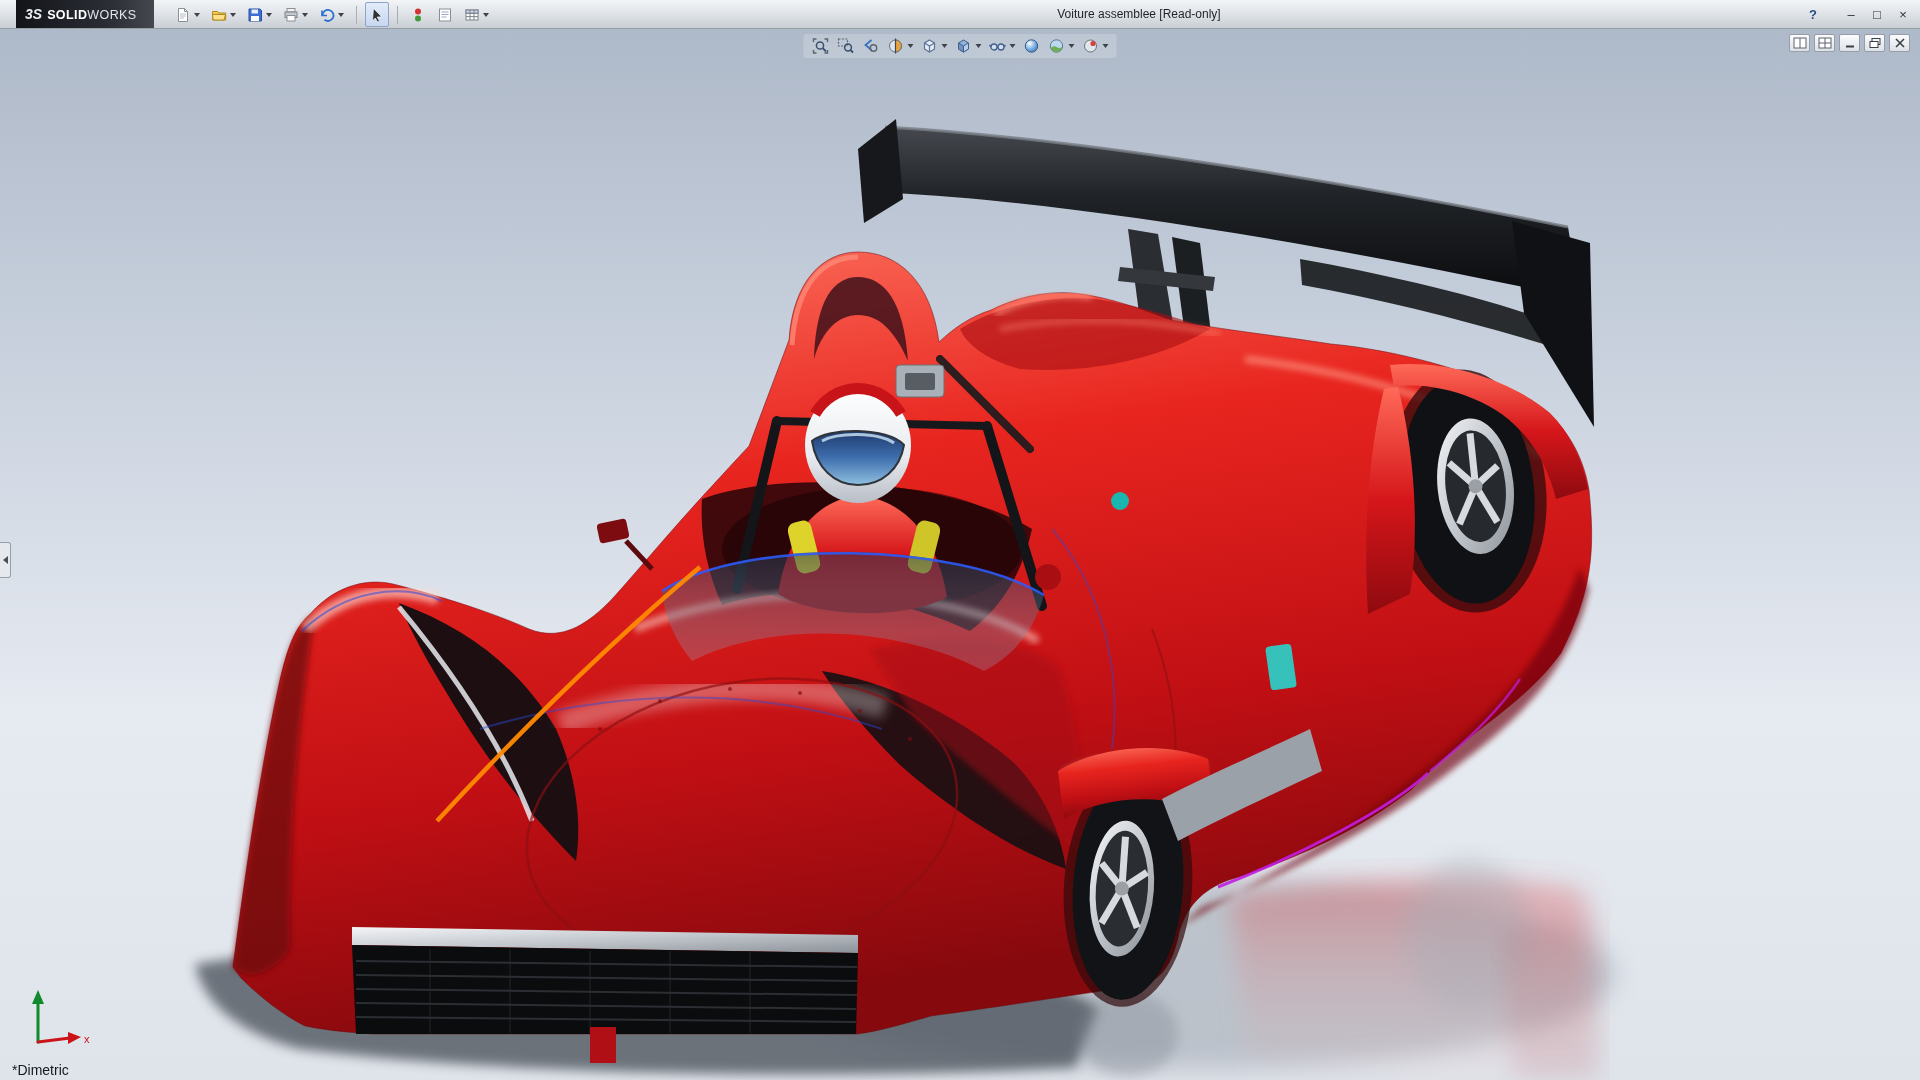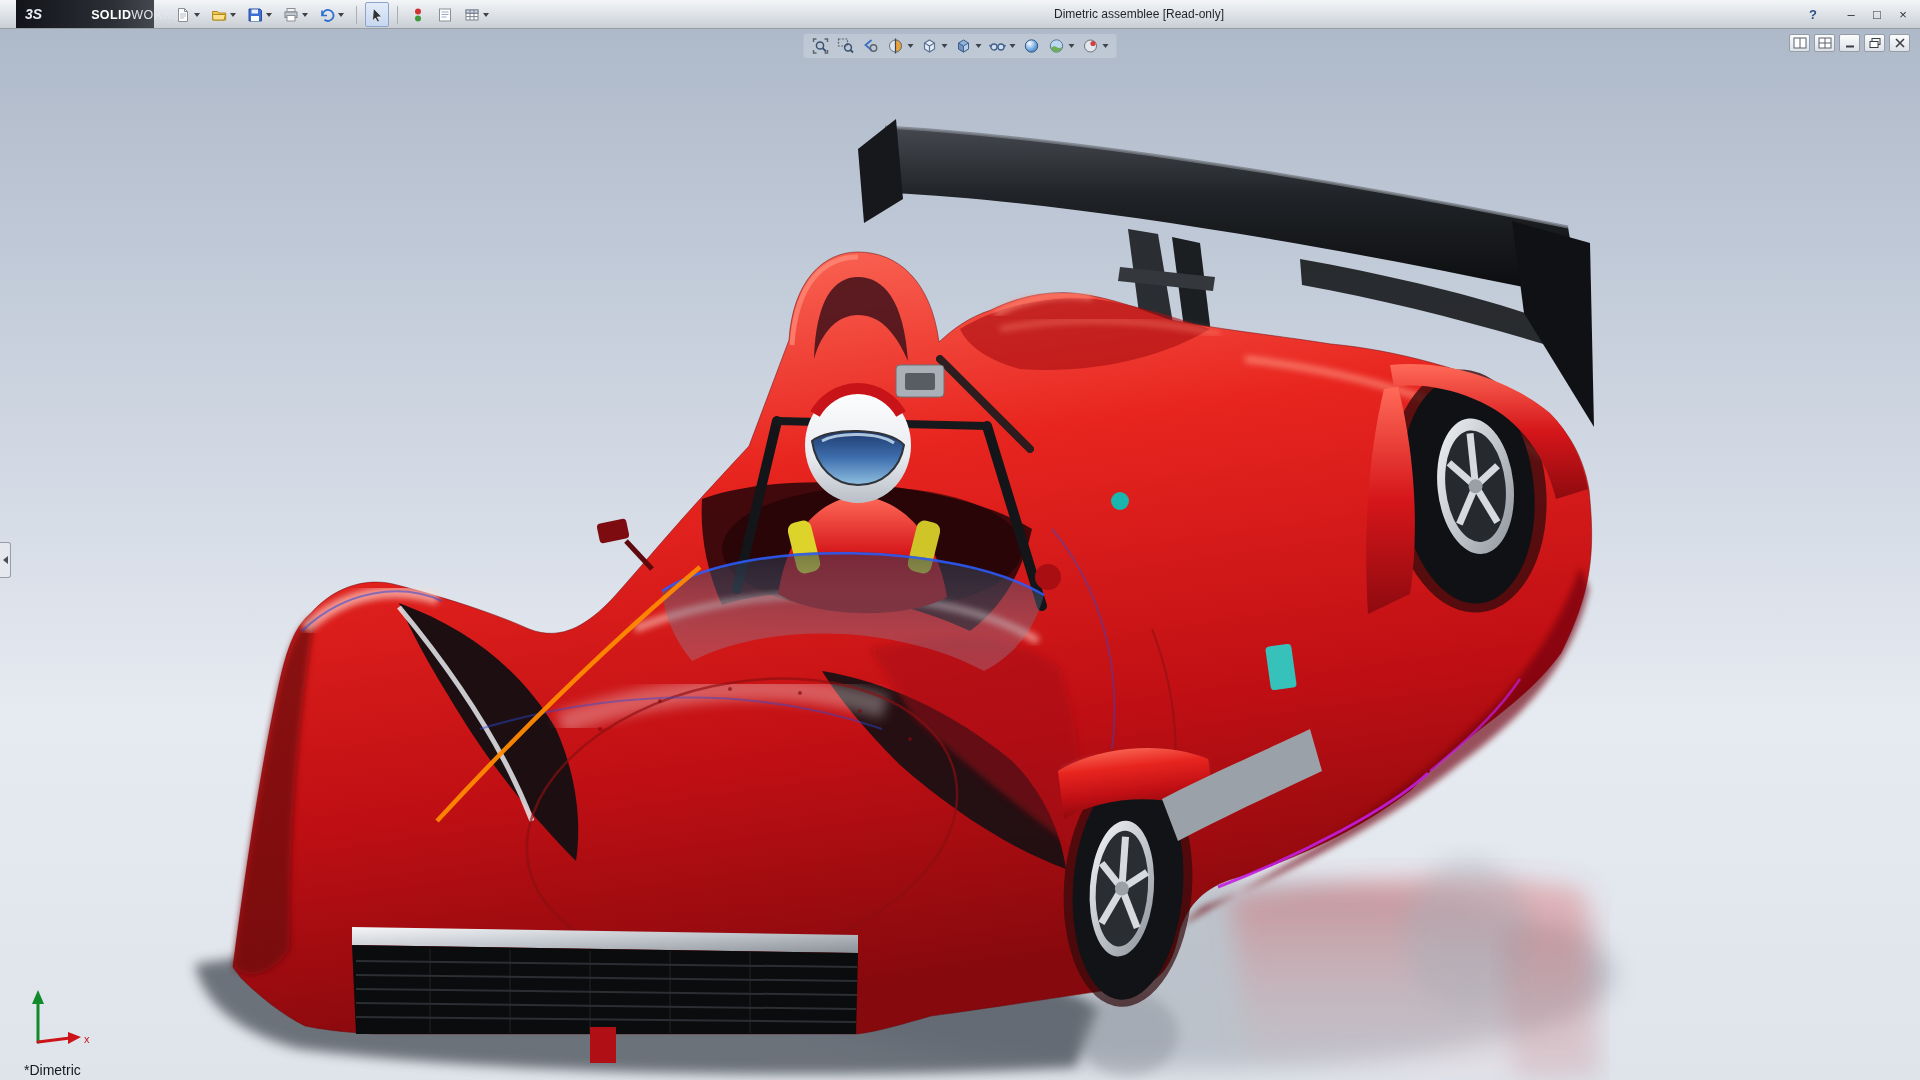--- a/index.html
+++ b/index.html
@@ -6,21 +6,21 @@
   body{width:1920px;height:1080px;overflow:hidden;font-family:"Liberation Sans",sans-serif;background:#dfe3ea;position:relative;}
 
   
   .titlebar{position:absolute;top:0;left:0;width:1920px;height:29px;
     background:linear-gradient(#f3f5f7,#dde1e6 55%,#c9ced4);
     border-bottom:1px solid #989ea6;box-sizing:border-box;z-index:30;}
   .logo{position:absolute;left:16px;top:0;height:28px;width:138px;
     background:linear-gradient(90deg,#121419,#2c2f36 70%,#45494f);
     color:#fff;display:flex;align-items:center;padding-left:9px;box-sizing:border-box;gap:5px;}
   .logo-mark{font-style:italic;font-weight:bold;font-size:14px;color:#e9edf3;}
-  .logo-bold{font-size:12.5px;font-weight:bold;letter-spacing:.4px;color:#ffffff;margin-left:44px;}
+  .logo-bold{font-size:12.5px;font-weight:bold;letter-spacing:.4px;color:#ffffff;}
   .logo-light{font-size:12.5px;font-weight:normal;letter-spacing:.4px;color:#e2e6ec;}
   .main-toolbar{position:absolute;left:171px;top:2px;height:25px;display:flex;align-items:center;gap:3px;}
   .tb-btn{display:flex;align-items:center;height:23px;padding:0 3px;border:1px solid transparent;border-radius:2px;}
   .tb-btn.pressed{border:1px solid #8ea4c8;background:linear-gradient(#e3ecf9,#c6d7f0);}
   .icon16 svg{width:16px;height:16px;display:block;}
   .icon18 svg{width:18px;height:18px;display:block;}
   .caret{width:0;height:0;border-left:3.5px solid transparent;border-right:3.5px solid transparent;border-top:4px solid #3e434a;margin-left:3px;}
   .sep{width:1px;height:18px;background:#a9afb6;margin:0 5px;}
   .title{position:absolute;left:1139px;top:0;transform:translateX(-50%);height:29px;line-height:28px;
     font-size:12px;color:#1f2327;white-space:nowrap;}
@@ -41,21 +41,21 @@
   .doc-btn{width:19px;height:16px;background:linear-gradient(#fbfcfd,#dde2e8);
     border:1px solid #979da6;border-radius:2px;display:flex;align-items:center;justify-content:center;}
   .doc-btn svg{width:14px;height:12px;display:block;}
 
   .left-tab{position:absolute;left:0;top:513px;width:10px;height:34px;background:#e5e9ee;
     border:1px solid #989ea6;border-left:none;border-radius:0 3px 3px 0;
     display:flex;align-items:center;justify-content:center;z-index:10;}
   .left-tab .arr{width:0;height:0;border-top:4px solid transparent;border-bottom:4px solid transparent;border-right:5px solid #4a4f56;}
 
   .triad{position:absolute;left:24px;bottom:30px;width:74px;height:66px;z-index:10;}
-  .view-label{position:absolute;left:24px;bottom:2px;font-size:14px;color:#15181c;z-index:10;}
+  .view-label{position:absolute;left:12px;bottom:2px;font-size:14px;color:#15181c;z-index:10;}
 </style>
 </head>
 <body>
 
 <div class="titlebar">
   <div class="logo">
     <span class="logo-mark">3S</span>
     <span>
       <span class="logo-bold">SOLID</span><span class="logo-light">WORKS</span>
     </span>
@@ -138,21 +138,21 @@
         <span class="icon16">
           <svg viewBox="0 0 16 16">
             <rect x="2" y="3" width="12" height="10" fill="#fff" stroke="#7c828a"></rect>
             <rect x="2" y="3" width="12" height="3.3" fill="#c8d6ee" stroke="#7c828a"></rect>
             <path d="M2 6.3h12M2 9.6h12M6 3v10M10 3v10" stroke="#7c828a"></path>
           </svg>
         </span>
         <span class="caret"></span>
       </div>
     </div>
-  <div class="title">Dimetric assemblee [Read-only]</div>
+  <div class="title">Voiture assemblee [Read-only]</div>
   <div class="winbtns" id="window-buttons">
       <div class="win-btn">?</div>
       <div class="win-btn">–</div>
       <div class="win-btn">□</div>
       <div class="win-btn">×</div>
     </div>
 </div>
 
 <div class="viewport">
 

